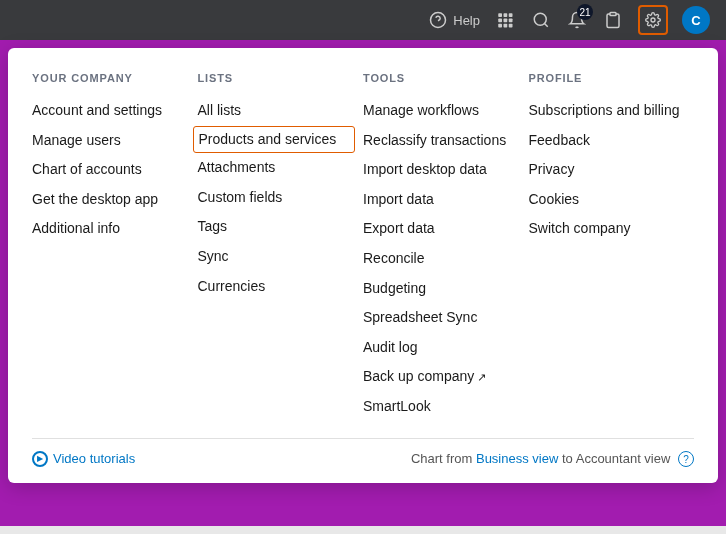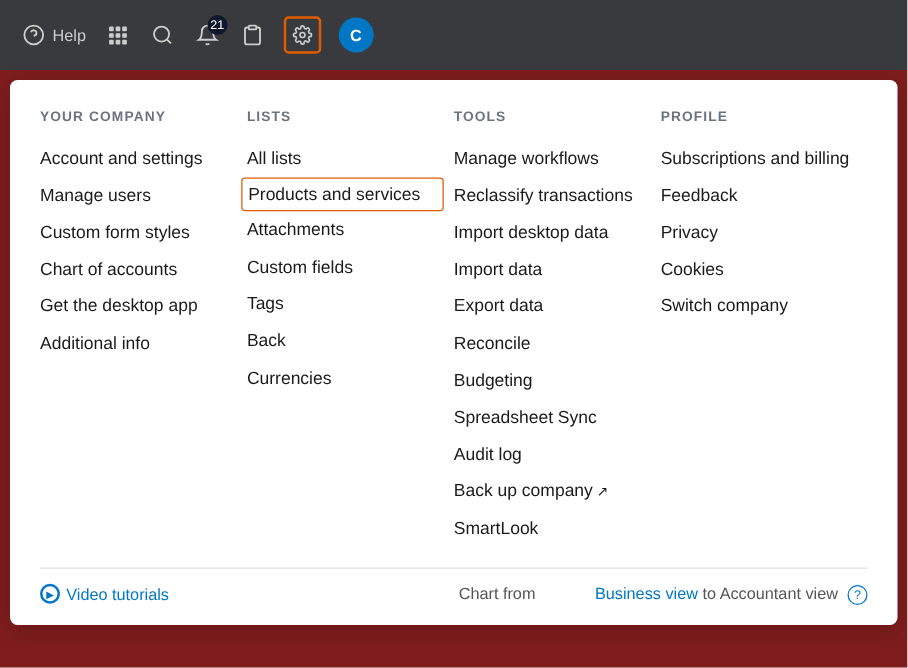--- a/index.html
+++ b/index.html
@@ -9,23 +9,24 @@
       background: #e8e8e8;
       width: 726px;
       height: 534px;
       overflow: hidden;
       position: relative;
     }
 
     
     .top-bar {
       background: #393a3d;
-      height: 56px;
-      display: flex;
-      align-items: center;
+      height: 40px;
+      display: flex;
+      align-items: center;
+      justify-content: flex-end;
       padding: 0 16px;
       gap: 14px;
     }
     .top-bar-item {
       color: #ccc;
       cursor: pointer;
       display: flex;
       align-items: center;
       gap: 4px;
       font-size: 13px;
@@ -78,21 +79,21 @@
       font-size: 10px;
       display: flex;
       align-items: center;
       justify-content: center;
     }
 
     
     .content-area {
       position: relative;
       height: calc(534px - 48px);
-      background: #7f1d1d;
+      background: #a21caf;
     }
 
     
     .chart-hint {
       position: absolute;
       right: 16px;
       top: 20px;
       width: 60px;
       height: 60px;
       border-radius: 50%;
@@ -186,21 +187,20 @@
       font-size: 8px;
       color: #0077c5;
     }
     .switch-view {
       font-size: 13px;
       color: #555;
     }
     .switch-view a {
       color: #0077c5;
       text-decoration: none;
-      margin-left: 44px;
     }
     .help-circle {
       display: inline-flex;
       align-items: center;
       justify-content: center;
       width: 16px;
       height: 16px;
       border: 1.5px solid #0077c5;
       border-radius: 50%;
       font-size: 10px;
@@ -305,34 +305,33 @@
     </div>
   </div>
 
   <div class="dropdown-panel">
     <div class="columns">
 
       <div class="menu-col">
         <div class="col-header">YOUR COMPANY</div>
         <a class="menu-item">Account and settings</a>
         <a class="menu-item">Manage users</a>
-        <a class="menu-item">Custom form styles</a>
         <a class="menu-item">Chart of accounts</a>
         <a class="menu-item">Get the desktop app</a>
         <a class="menu-item">Additional info</a>
       </div>
 
       <div class="menu-col">
         <div class="col-header">LISTS</div>
         <a class="menu-item">All lists</a>
         <a class="menu-item highlighted-item">Products and services</a>
         <a class="menu-item">Attachments</a>
         <a class="menu-item">Custom fields</a>
         <a class="menu-item">Tags</a>
-        <a class="menu-item">Back</a>
+        <a class="menu-item">Sync</a>
         <a class="menu-item">Currencies</a>
       </div>
 
       <div class="menu-col">
         <div class="col-header">TOOLS</div>
         <a class="menu-item">Manage workflows</a>
         <a class="menu-item">Reclassify transactions</a>
         <a class="menu-item">Import desktop data</a>
         <a class="menu-item">Import data</a>
         <a class="menu-item">Export data</a>

